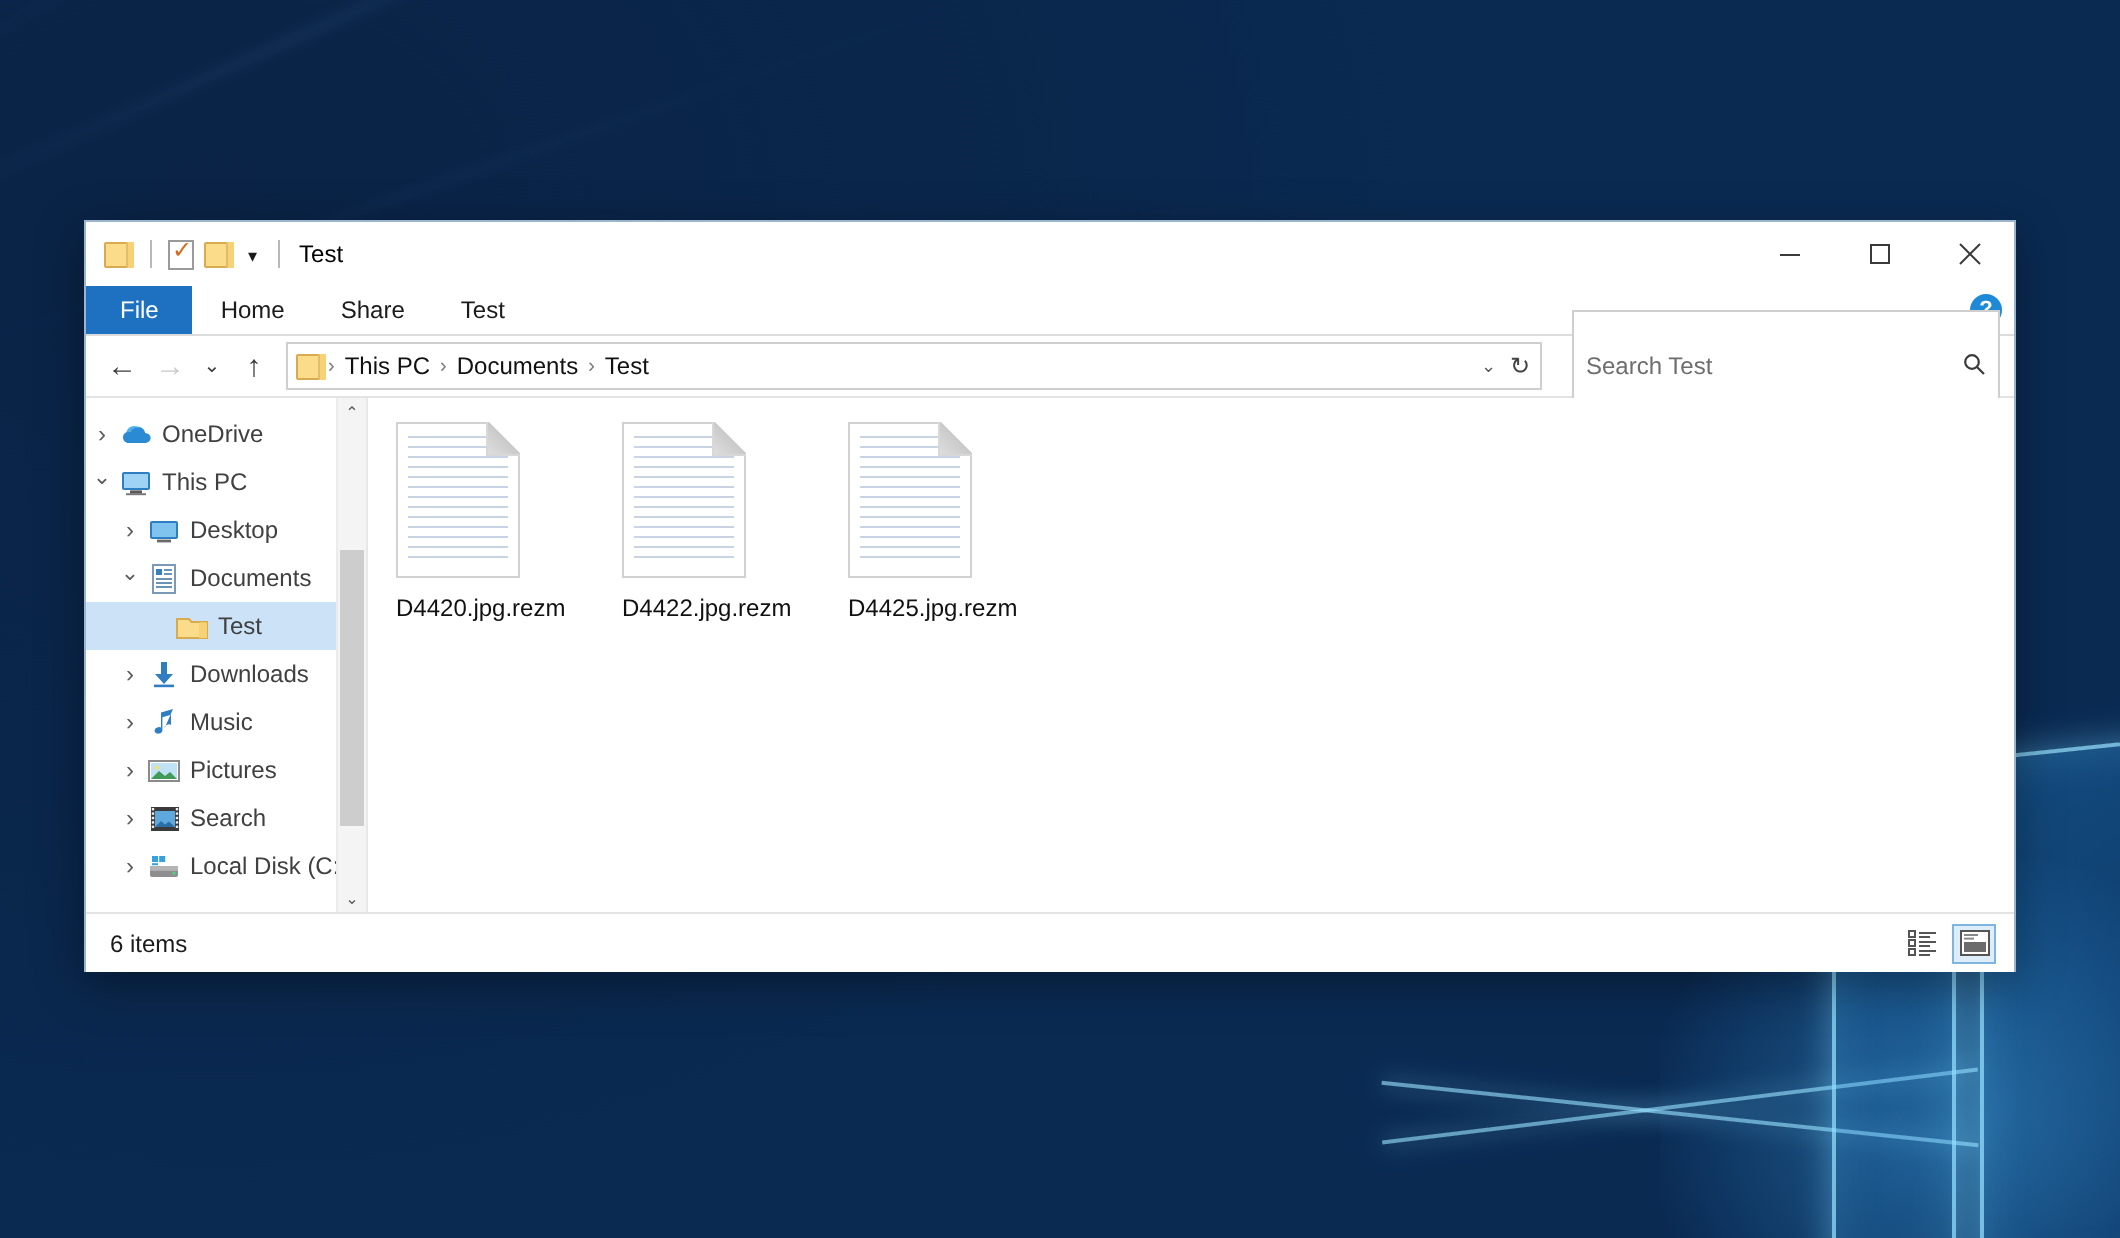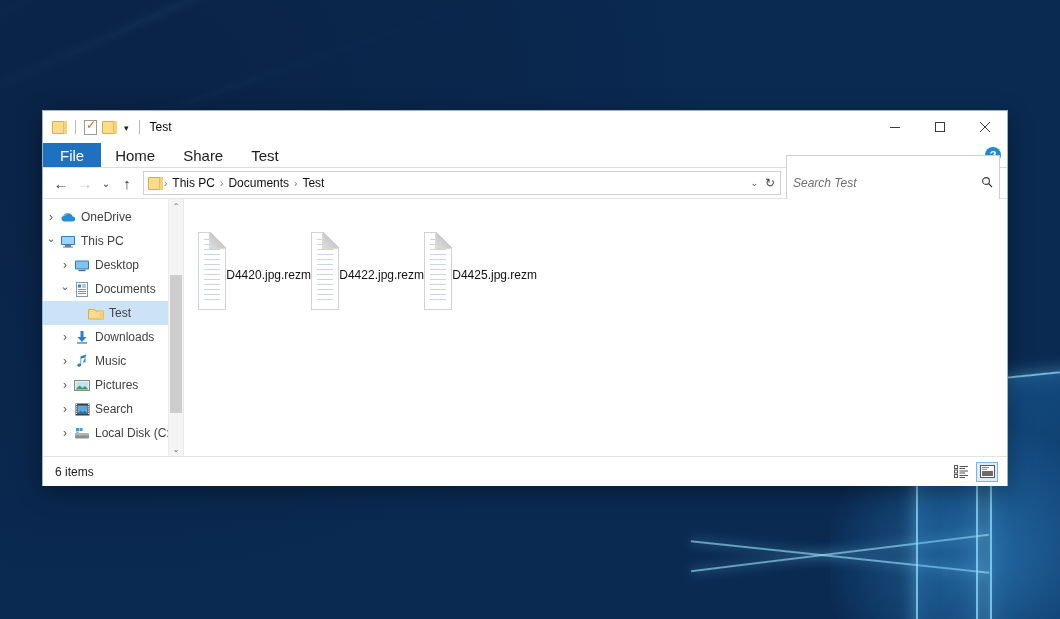--- a/index.html
+++ b/index.html
@@ -120,21 +120,21 @@
   .wc svg { display:block; }
 
   
   .ribbon {
     height: 24px; background: #ffffff;
     border-bottom: 1px solid #dcdcdc;
     display: flex; align-items: stretch; position: relative;
   }
   .tab {
     display: flex; align-items: center; padding: 0 14px;
-    font-size: 15px; color: #1b1b1b;
+    font-size: 12px; color: #1b1b1b;
   }
   .tab.file { background: #1e70c0; color: #fff; padding: 0 17px; }
   .ribbon-right { position: absolute; right: 6px; top: 0; height: 24px; display: flex; align-items: center; gap: 8px; }
   .ribbon-caret { font-size: 10px; color: #4a4a4a; }
   .help-btn {
     width: 16px; height: 16px; border-radius: 50%;
     background: #1e8ad6; color: #fff; font-size: 11px; font-weight: bold;
     display: flex; align-items: center; justify-content: center;
     line-height: 1;
   }
@@ -154,23 +154,22 @@
     flex: 1; height: 22px; border: 1px solid #cfcfcf; background: #fff;
     display: flex; align-items: center; padding: 0 4px; margin-left: 3px;
     position: relative;
   }
   .crumb { font-size: 12px; color: #111; padding: 0 4px; }
   .crumb-sep { font-size: 10px; color: #777; padding: 0 1px; }
   .crumb-drop { position: absolute; right: 22px; font-size: 9px; color: #555; }
   .refresh { position: absolute; right: 5px; font-size: 12px; color: #444; }
   .searchbox {
     width: 200px; height: 22px; border: 1px solid #cfcfcf; background: #fff;
-    display: flex; align-items: center; padding: 16px 6px; margin-left: 3px;
+    display: flex; align-items: center; padding: 16px 6px; margin-left: 13px;
     position: relative;
-    font-style: italic;
   }
   .searchbox .ph { font-size: 12px; color: #6e6e6e; }
   .search-ico { position: absolute; right: 6px; color: #3a3a3a; font-size: 12px; }
 
   
   .body-row { display: flex; height: 257px; border-top: 1px solid #e3e3e3; }
 
   
   .sidebar {
     width: 140px; position: relative; background: #fff;
@@ -208,21 +207,21 @@
   .vs-thumb {
     position: absolute; left: 1px; width: 12px; top: 76px; height: 138px;
     background: #cdcdcd;
   }
 
   
   .content { flex: 1; background: #fff; position: relative; padding: 12px 0 0 14px; }
   .file-grid { display: flex; flex-wrap: wrap; }
   .file-cell {
     width: 113px; height: 120px;
-    display: flex; flex-direction: row; align-items: center;
+    display: flex; flex-direction: column; align-items: flex-start;
   }
   .doc-ico {
     width: 62px; height: 78px; position: relative;
     background: #ffffff;
     border: 1px solid #d2d2d2;
     box-sizing: border-box;
   }
   .doc-lines {
     position: absolute; left: 5px; top: 6px; right: 5px; bottom: 6px;
     background: repeating-linear-gradient(

